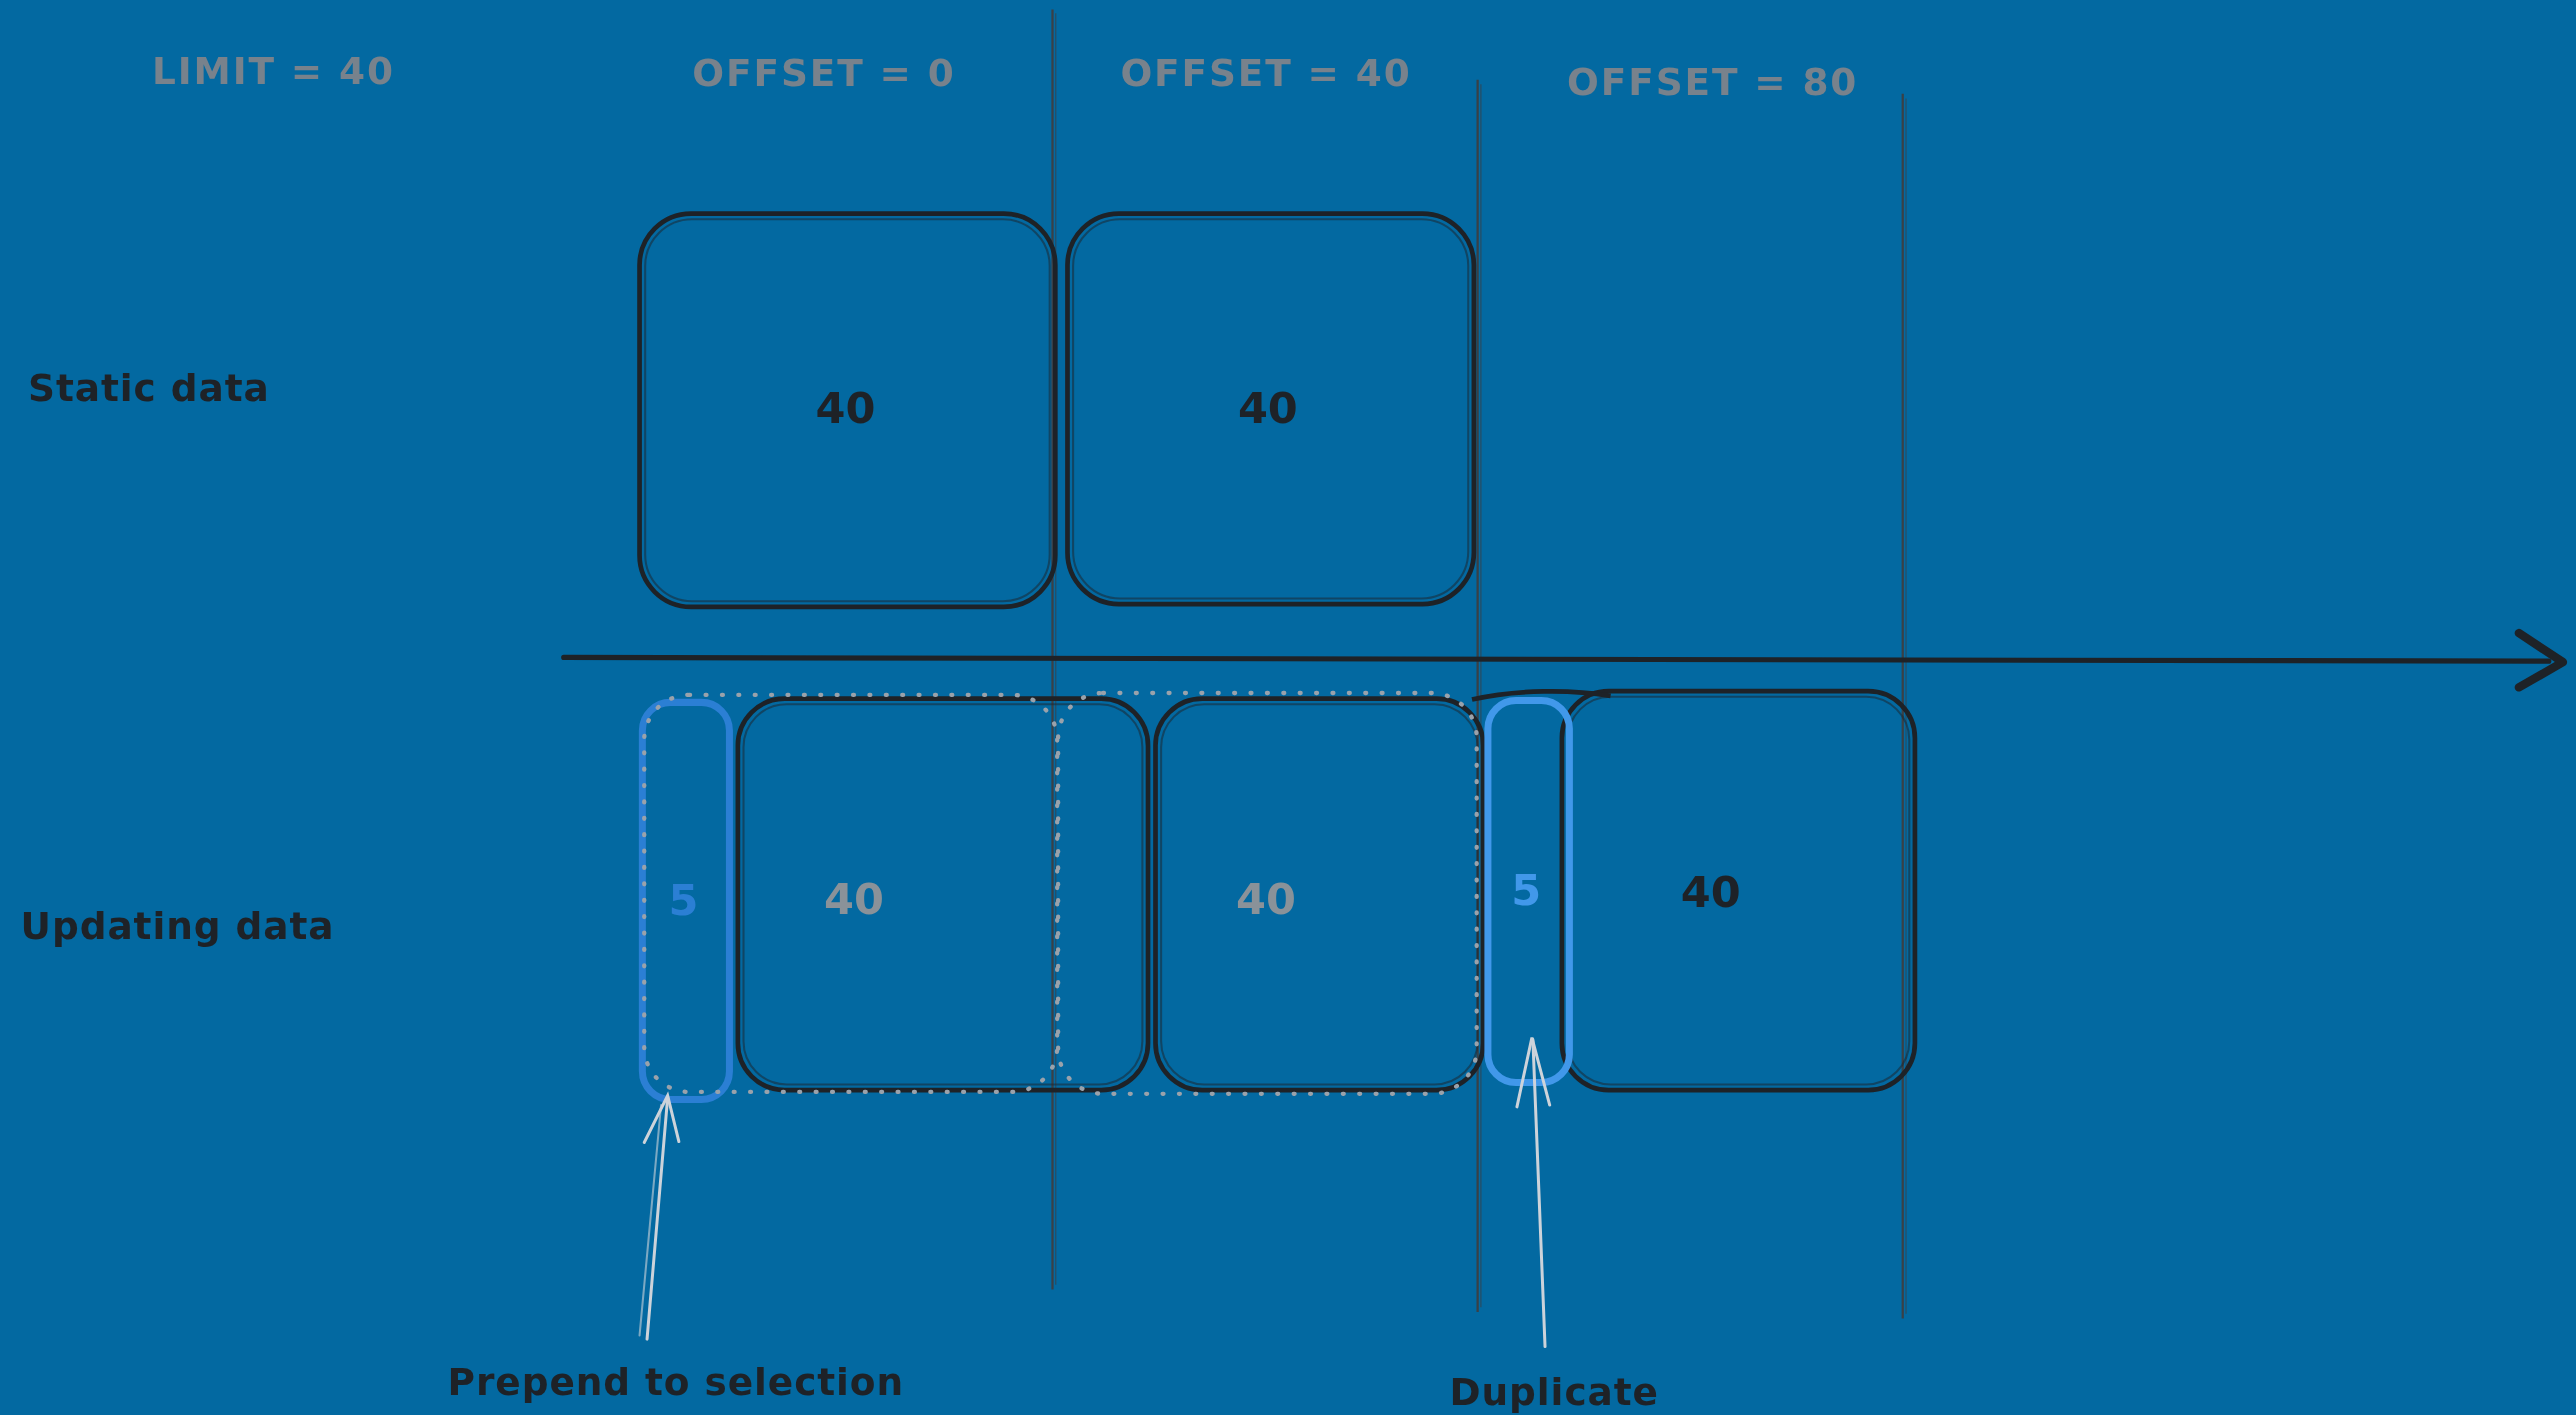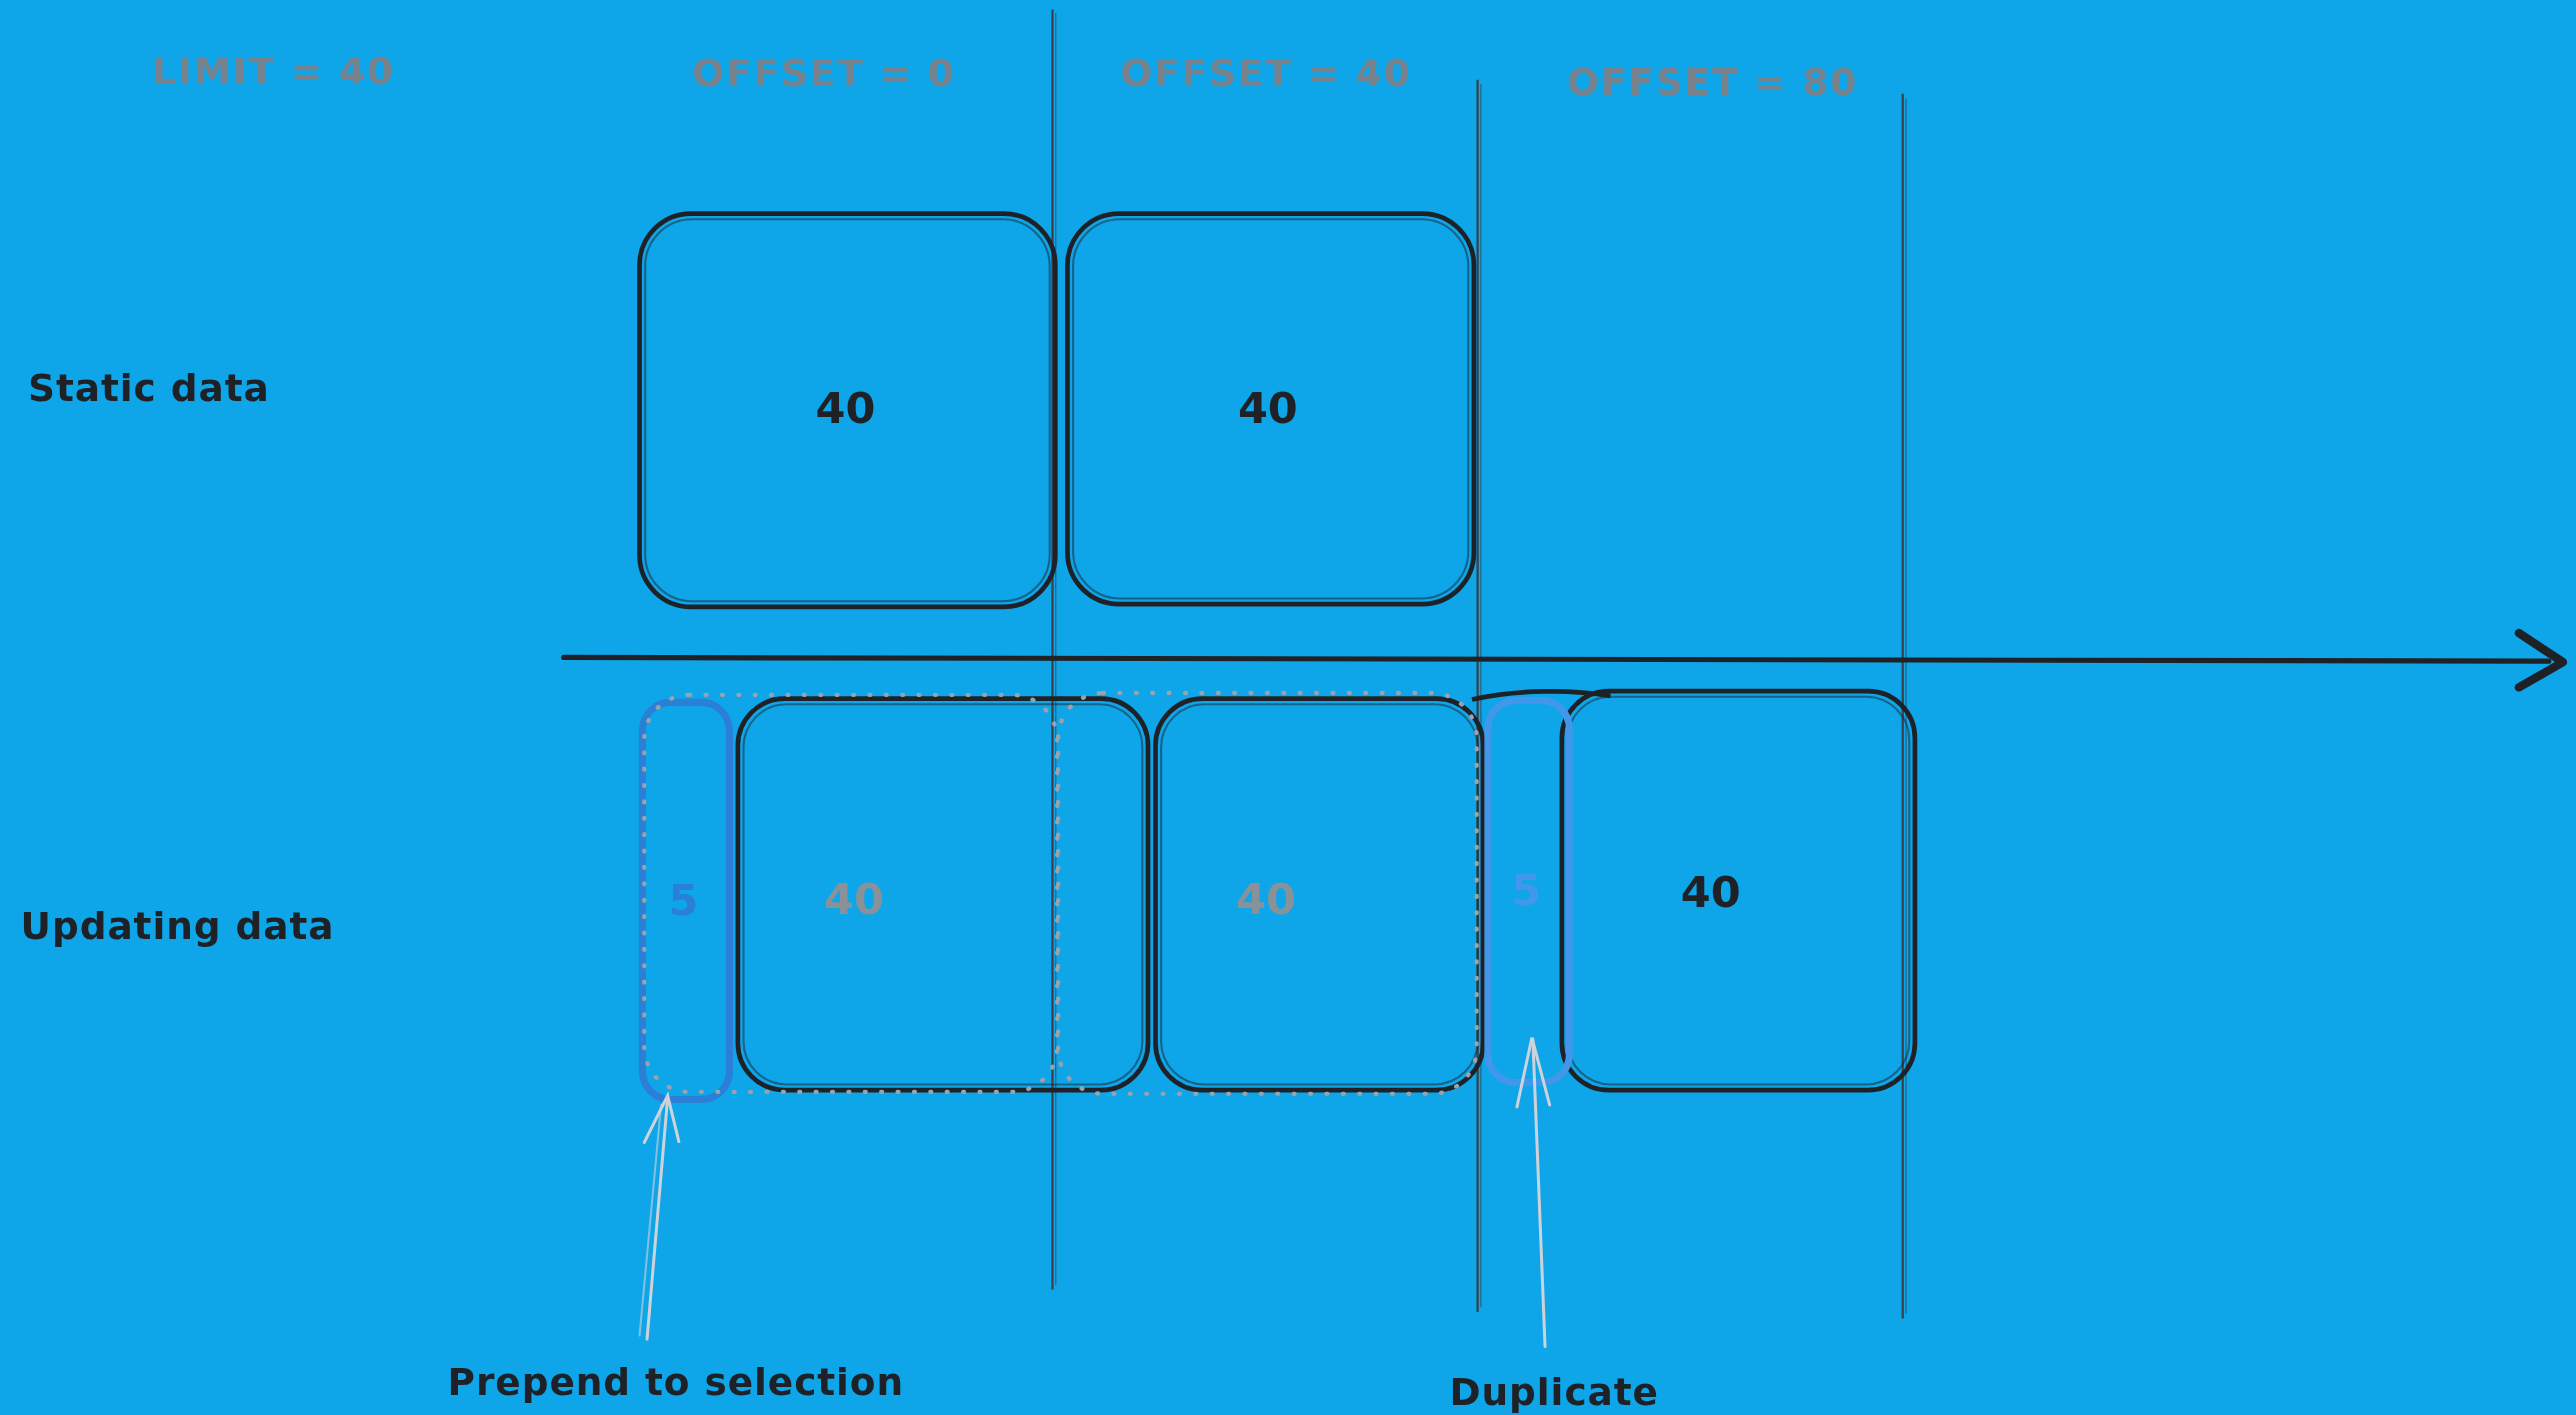--- a/index.html
+++ b/index.html
@@ -4,21 +4,21 @@
 <style>
   html, body {
     margin: 0;
     padding: 0;
     background: #ffffff;
   }
   .stage {
     position: relative;
     width: 2576px;
     height: 1416px;
-    background: #0ea5e9;
+    background: #0369a1;
     overflow: hidden;
     font-family: "DejaVu Sans", sans-serif;
   }
   svg.diagram {
     position: absolute;
     inset: 0;
     display: block;
   }
   
   .divider      { stroke: #3a4046; stroke-width: 2.4; }

